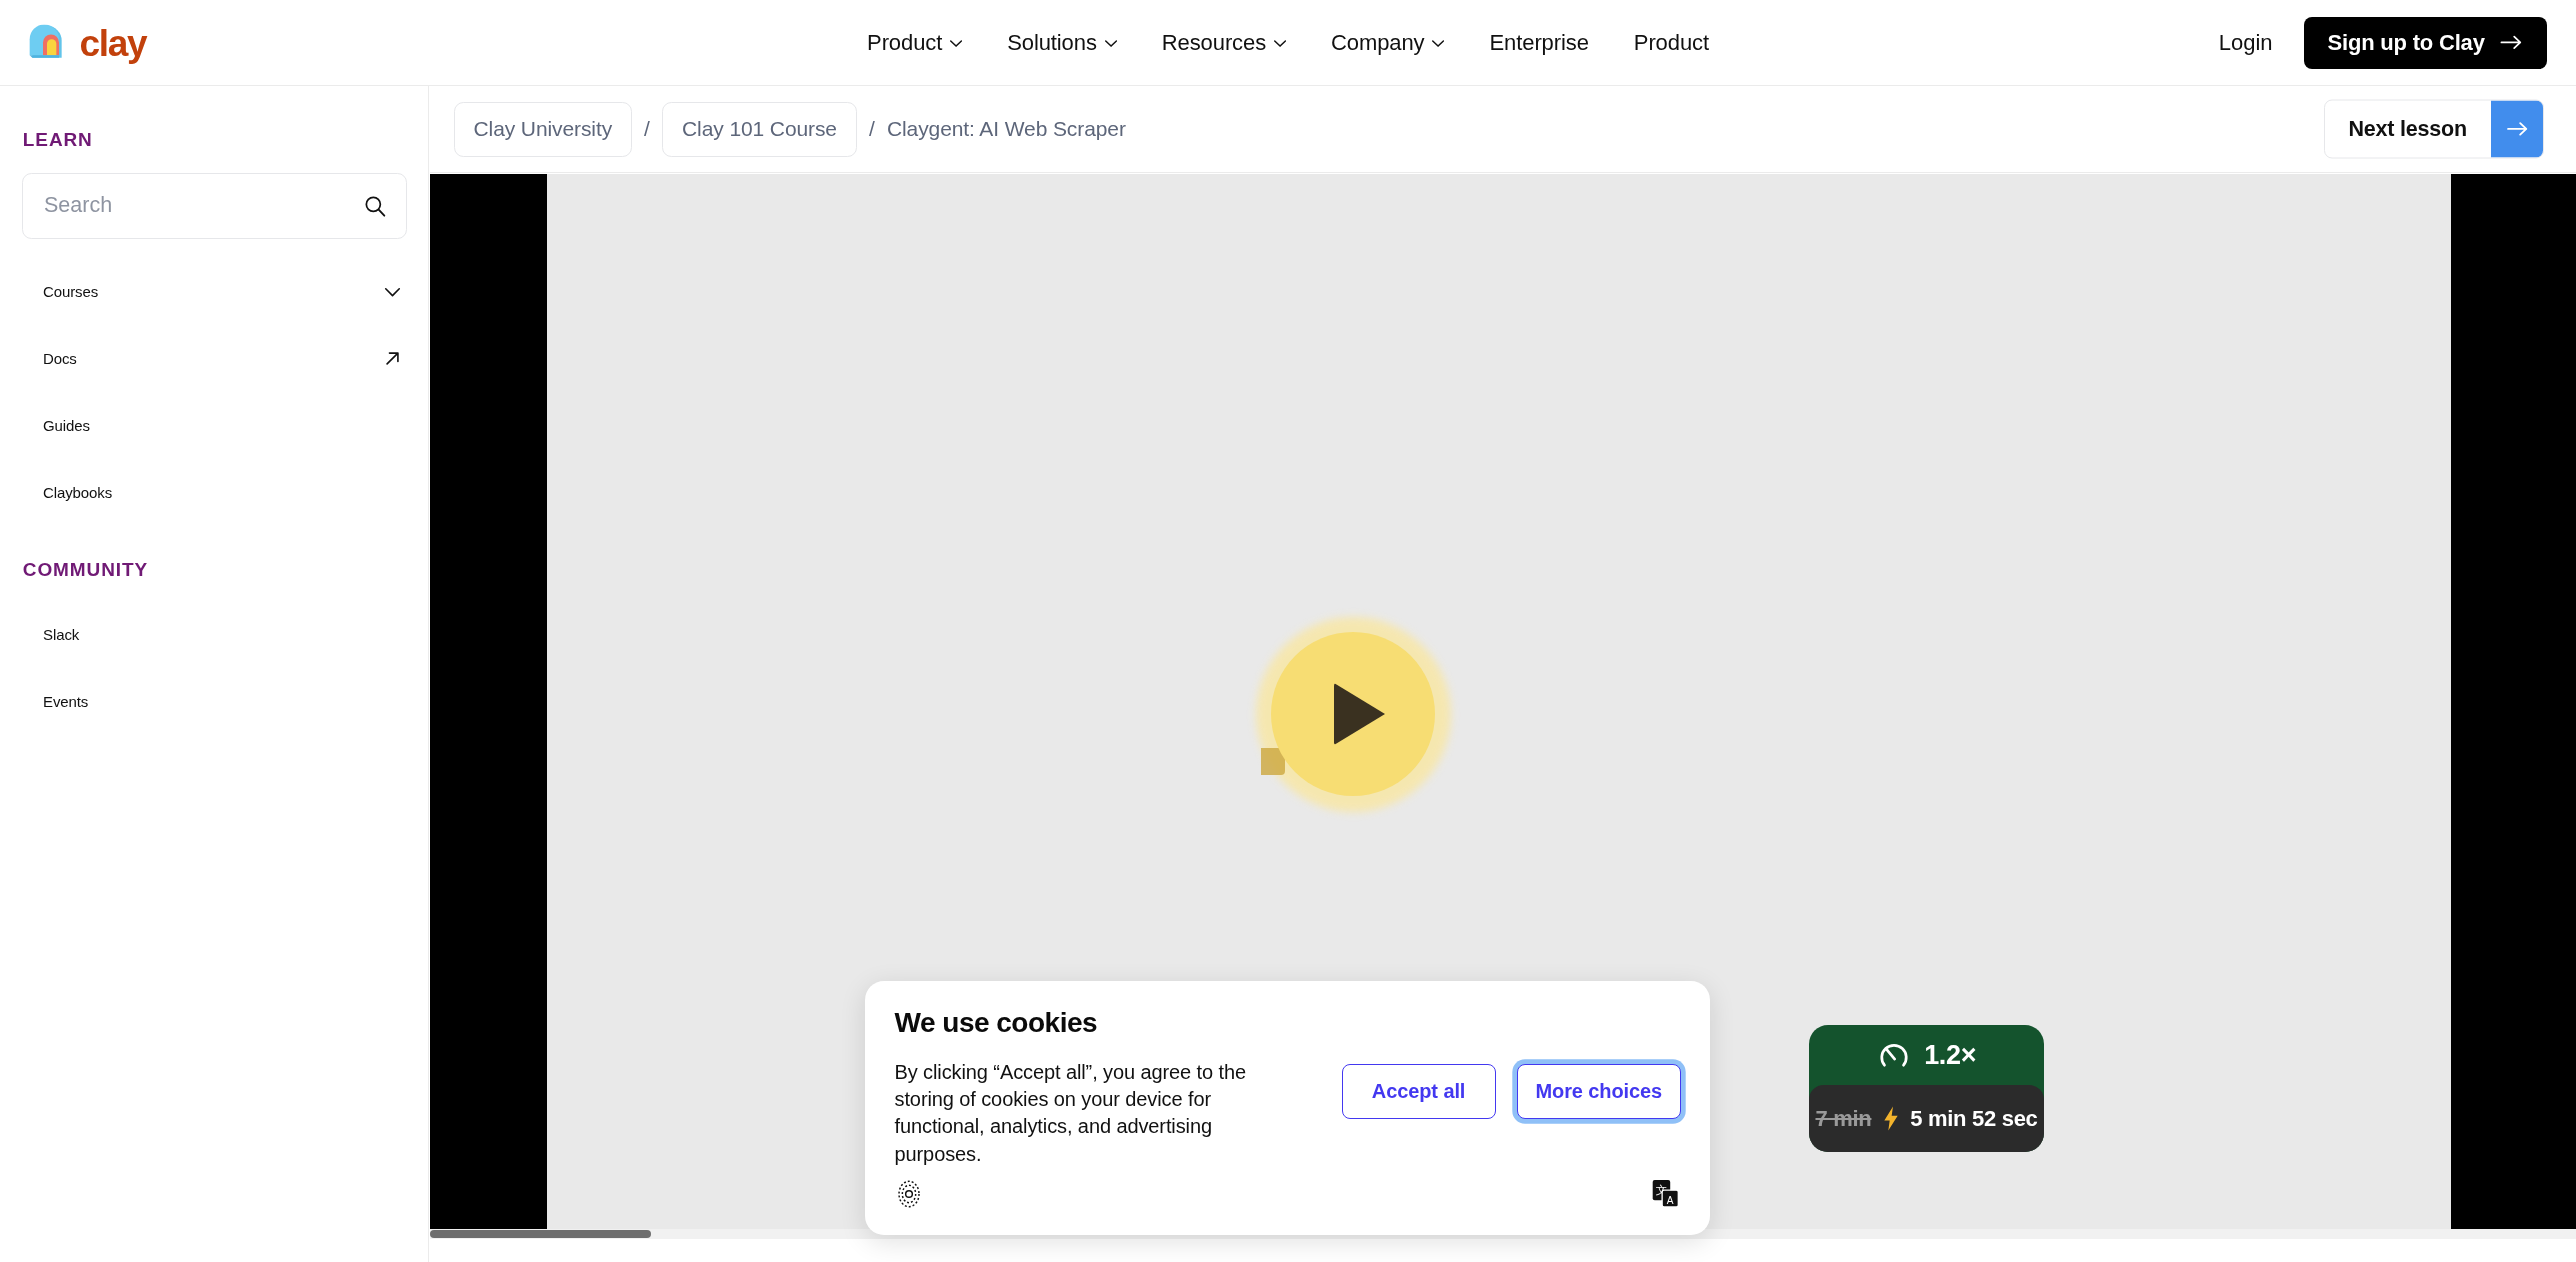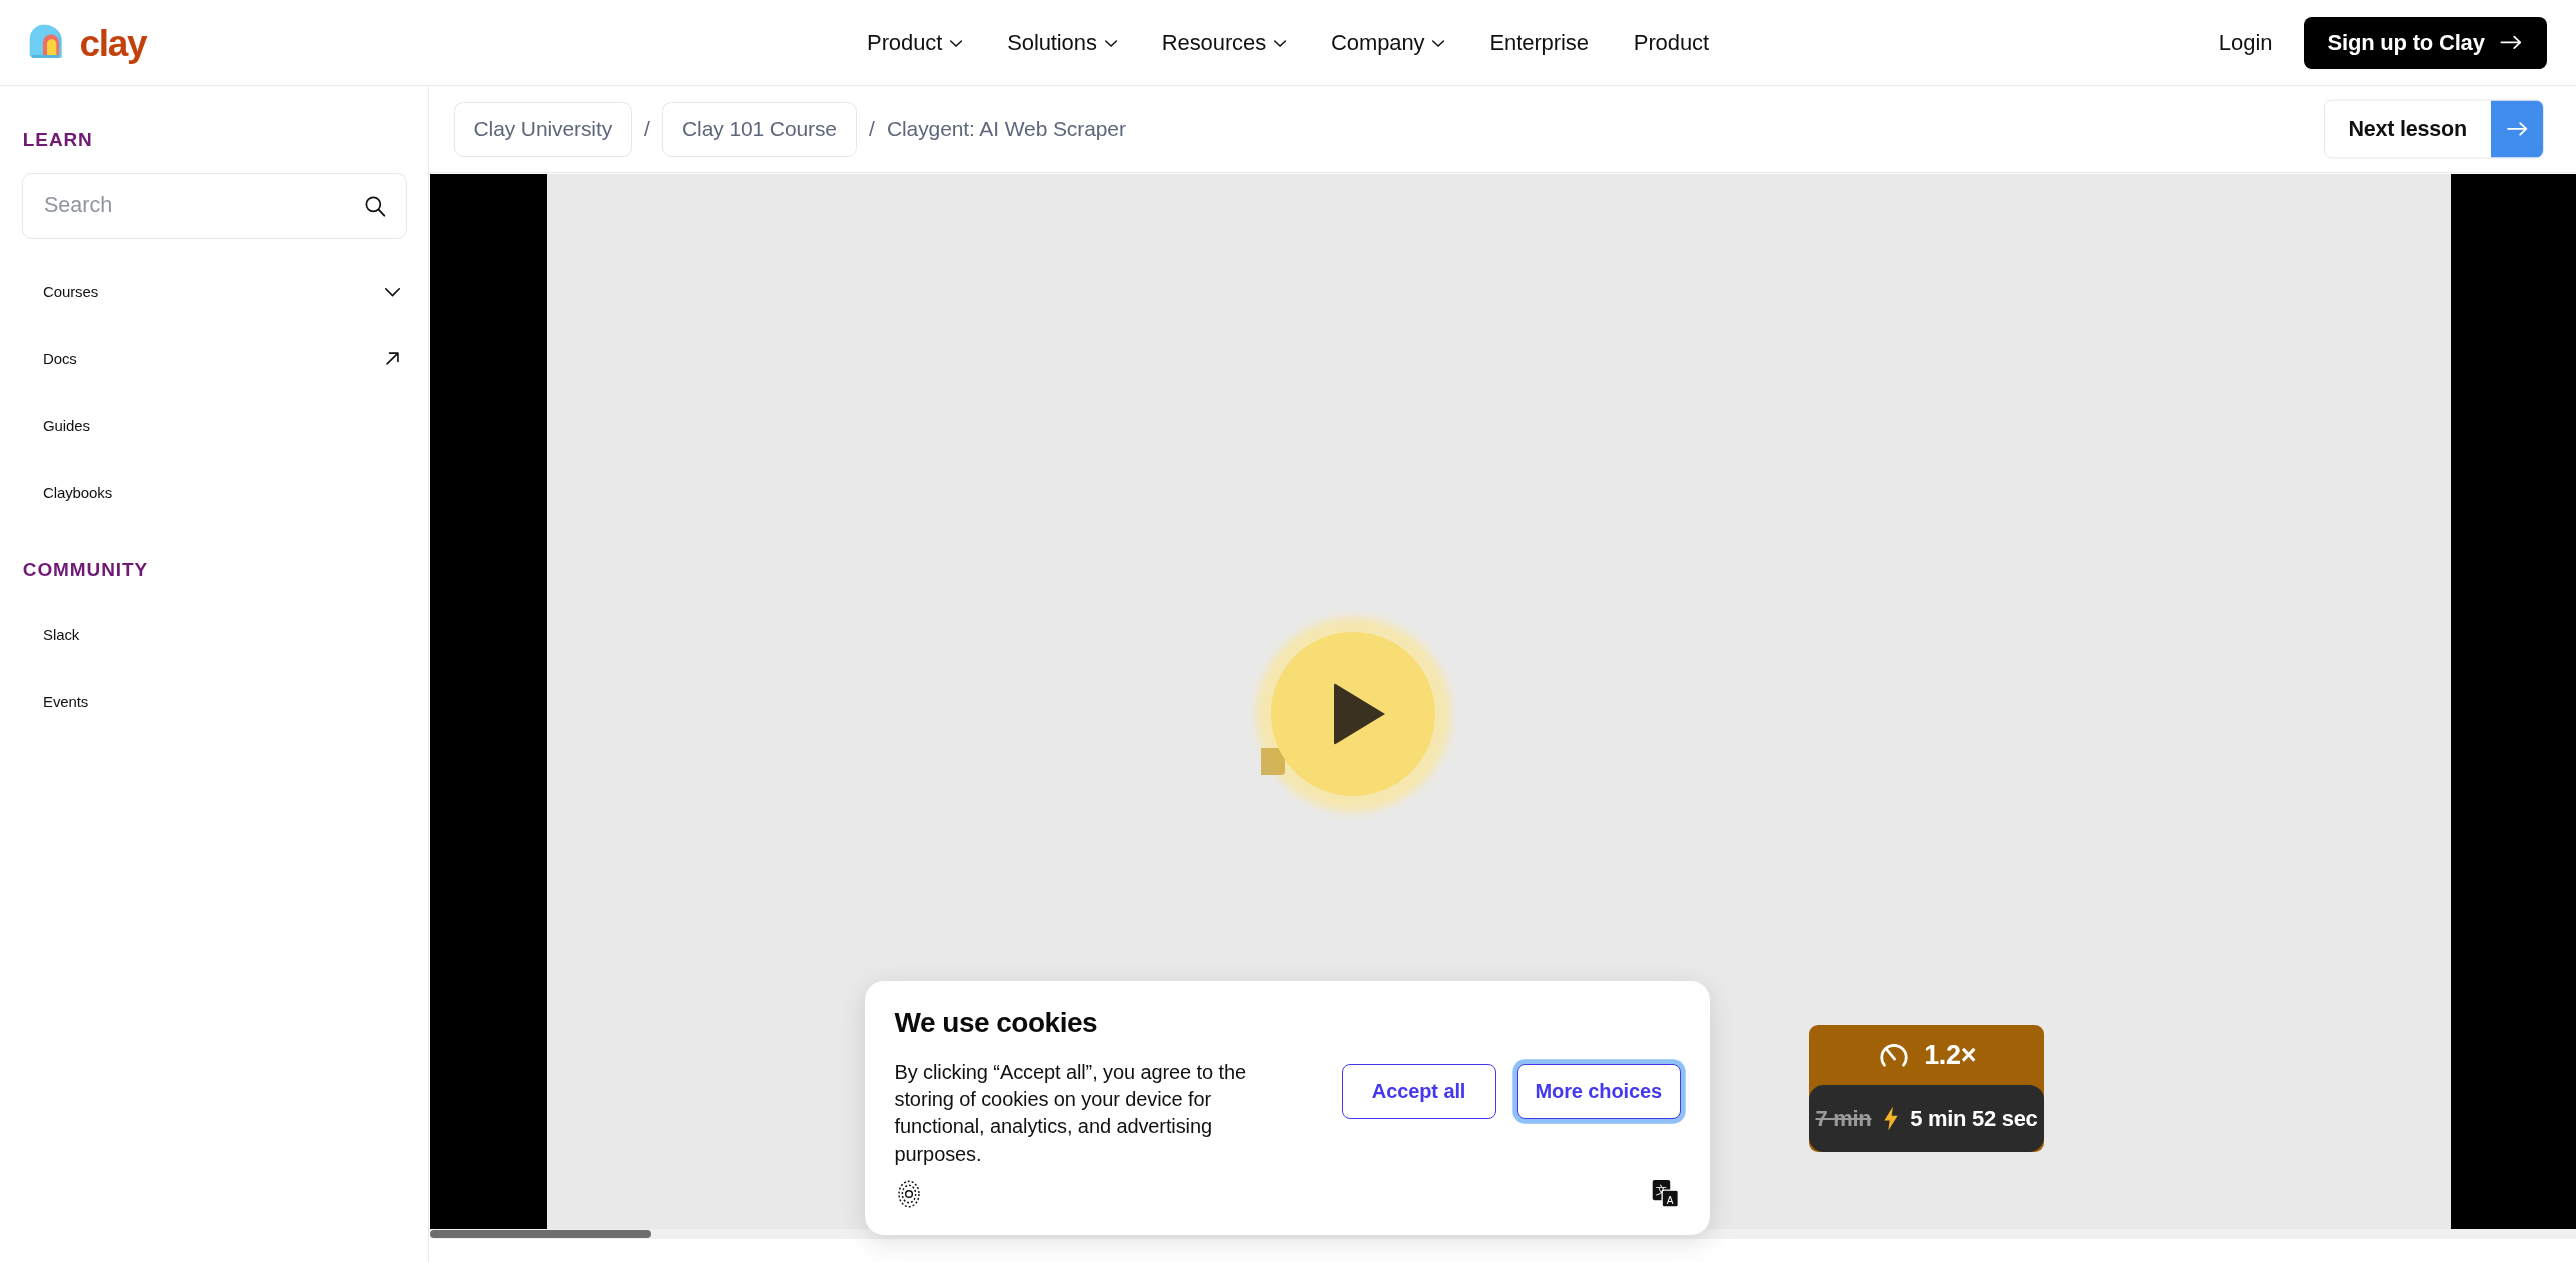--- a/index.html
+++ b/index.html
@@ -191,22 +191,22 @@
     width: 24px; height: 27px;
     background: #cda83f; opacity: .8;
     border-radius: 0 0 4px 0;
     filter: blur(0.7px);
   }
 
   .speed-card {
     position: absolute;
     left: 1379px; top: 851px;
     width: 235px;
-    background: #a16207;
-    border-radius: 9px;
+    background: #14532d;
+    border-radius: 19px;
     overflow: hidden;
   }
   .speed-top {
     height: 60px;
     display: flex; align-items: center; justify-content: center;
     gap: 13.4px;
   }
   .gauge-icon { width: 34px; height: 34px; display: block; }
   .speed-val {
     color: #ffffff; font-size: 27px; font-weight: 700;

